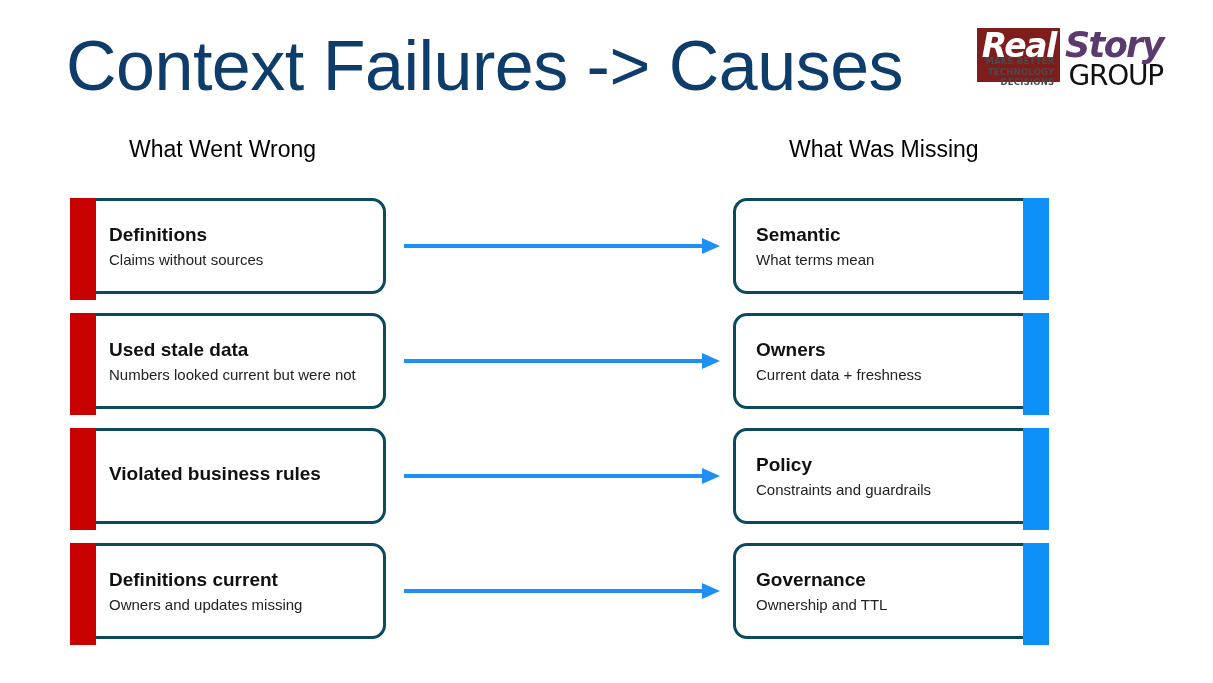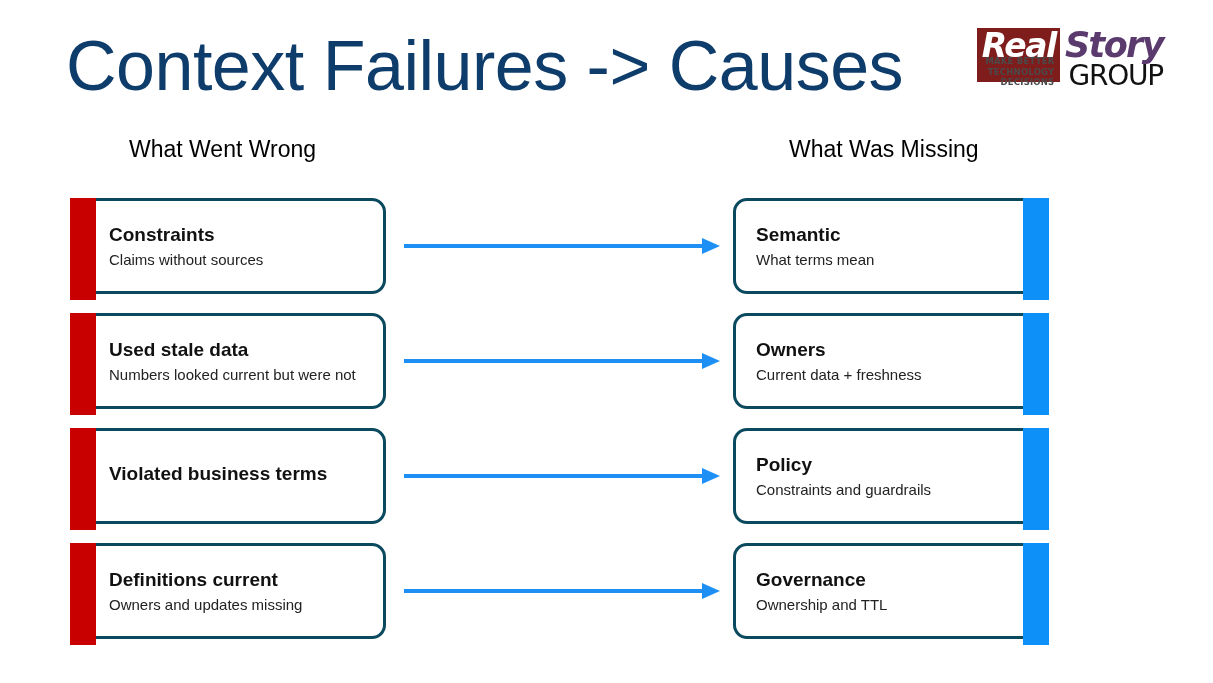--- a/index.html
+++ b/index.html
@@ -190,21 +190,21 @@
 </div>
 
 <div class="col-header left">What Went Wrong</div>
 <div class="col-header right">What Was Missing</div>
 
 <div class="matrix">
 
   <div class="row row-0">
     <div class="card card-left">
       <div class="accent-bar accent-red"></div>
-      <div class="card-title">Constraints</div>
+      <div class="card-title">Definitions</div>
       <div class="card-sub">Claims without sources</div>
     </div>
     <svg class="arrow" viewBox="0 0 316 20" xmlns="http://www.w3.org/2000/svg">
       <line x1="0" y1="10" x2="300" y2="10" stroke="#1e90f5" stroke-width="4"></line>
       <polygon points="298,2 316,10 298,18" fill="#1e90f5"></polygon>
     </svg>
     <div class="card card-right">
       <div class="accent-bar accent-blue"></div>
       <div class="card-title">Semantic</div>
       <div class="card-sub">What terms mean</div>
@@ -224,21 +224,21 @@
     <div class="card card-right">
       <div class="accent-bar accent-blue"></div>
       <div class="card-title">Owners</div>
       <div class="card-sub">Current data + freshness</div>
     </div>
   </div>
 
   <div class="row row-2">
     <div class="card card-left">
       <div class="accent-bar accent-red"></div>
-      <div class="card-title">Violated business terms</div>
+      <div class="card-title">Violated business rules</div>
     </div>
     <svg class="arrow" viewBox="0 0 316 20" xmlns="http://www.w3.org/2000/svg">
       <line x1="0" y1="10" x2="300" y2="10" stroke="#1e90f5" stroke-width="4"></line>
       <polygon points="298,2 316,10 298,18" fill="#1e90f5"></polygon>
     </svg>
     <div class="card card-right">
       <div class="accent-bar accent-blue"></div>
       <div class="card-title">Policy</div>
       <div class="card-sub">Constraints and guardrails</div>
     </div>

